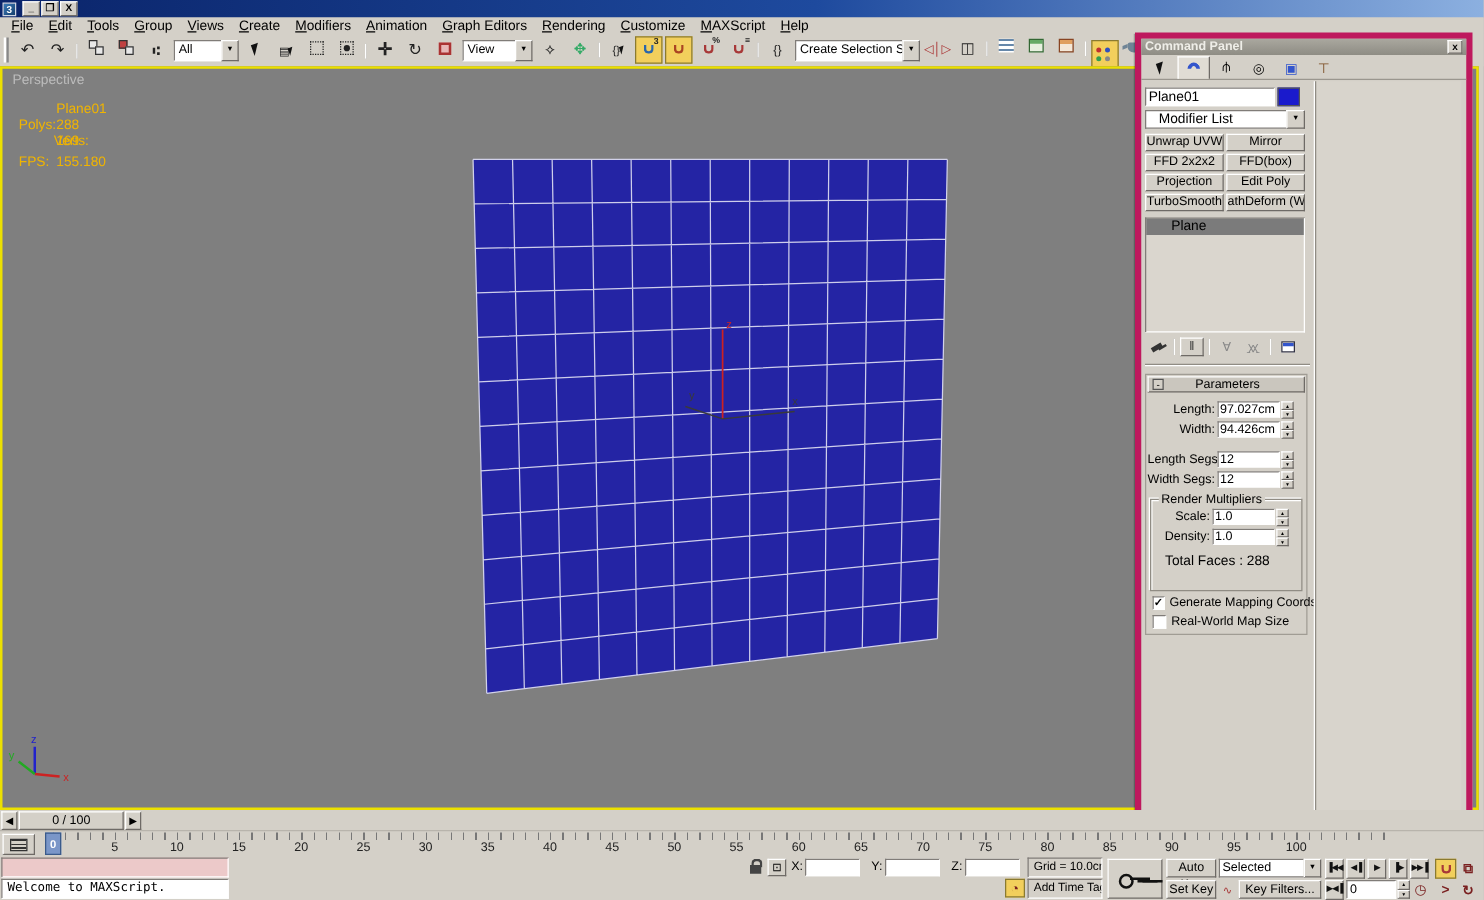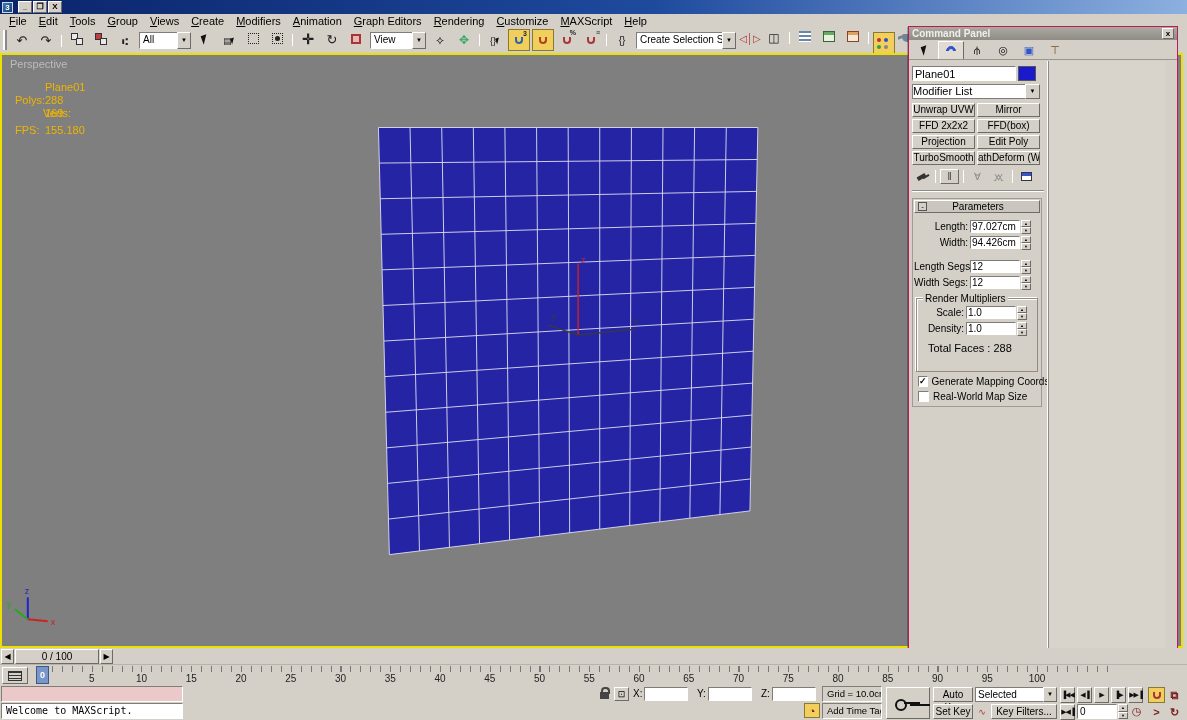--- a/index.html
+++ b/index.html
@@ -56,35 +56,35 @@
   .schem { display:inline-block; width:12px; height:11px; border:1px solid #884422; background:linear-gradient(to bottom,#e0a060 0 3px,#f4e8d8 3px); }
   .magbtn sup { position:absolute; top:0px; right:2px; font-size:7px; font-weight:bold; color:#222; }
 
   
   #viewport { position:absolute; left:0; top:53px; width:1183px; height:595px; background:#7f7f7f; border:2px solid #ece000; }
   #vp-label { position:absolute; left:8px; top:3px; color:#bcbcbc; font-size:11px; }
   .vp-stat { position:absolute; color:#f0b400; font-size:11px; }
   #plane-svg { position:absolute; left:0; top:0; width:100%; height:100%; pointer-events:none; }
 
   
-  #cmdpanel { position:absolute; left:908px; top:26px; width:270px; height:636px; background:#d4d0c8; border:1px solid #be185d; box-shadow:-1px 1px 0 rgba(0,0,0,.25); }
+  #cmdpanel { position:absolute; left:908px; top:26px; width:270px; height:636px; background:#d4d0c8; border:5px solid #be185d; box-shadow:-1px 1px 0 rgba(0,0,0,.25); }
   #cp-title { height:13px; background:linear-gradient(to bottom,#aaa89f,#8e8c84); display:flex; align-items:center; padding:0 3px; }
   #cp-title .cpt { flex:1; color:#efeee8; font-weight:bold; font-size:10px; }
   #cp-close { width:12px; height:11px; font-size:8px; line-height:9px; text-align:center; font-weight:bold; }
   #cp-tabs { height:20px; display:flex; align-items:flex-end; padding-left:3px; border-bottom:1px solid #9a968e; }
   .cp-tab { width:26px; height:18px; display:flex; align-items:center; justify-content:center; font-size:11px; position:relative; }
   .cp-tab.active { background:#e0dcd4; border-top:1px solid #fff; border-left:1px solid #fff; border-right:1px solid #6e6a66; border-bottom:none; }
   .modarc { display:inline-block; width:10px; height:10px; border:3px solid transparent; border-top:3px solid #3355cc; border-right:3px solid #3355cc; border-radius:50%; transform:rotate(-45deg); }
   #cp-left { position:absolute; left:3px; top:36px; width:132px; }
   #cp-right { position:absolute; left:138px; top:34px; width:118px; bottom:3px; background:#d8d4cc; border-left:1px solid #fff; box-shadow:inset 1px 0 0 #908c84; }
   .cp-row { display:flex; align-items:center; margin:3px 0; }
   #obj-name { width:104px; height:15px; font-size:11px; padding:0 2px; display:flex; align-items:center; }
   #obj-color { width:18px; height:15px; margin-left:2px; border:1px solid #555; }
   .combo { display:flex; height:15px; width:128px; }
-  .combo .cval { flex:1; background:#fff; border:1px solid #807c78; border-right:none; font-size:11px; padding:0 0; line-height:13px; white-space:nowrap; overflow:hidden; }
+  .combo .cval { flex:1; background:#fff; border:1px solid #807c78; border-right:none; font-size:11px; padding:0 10px; line-height:13px; white-space:nowrap; overflow:hidden; }
   .combo .carr { width:15px; background:#d4d0c8; border-top:1px solid #fff; border-left:1px solid #fff; border-right:1px solid #6e6a66; border-bottom:1px solid #6e6a66; font-size:6px; text-align:center; line-height:13px; }
   #mod-btns { display:grid; grid-template-columns:63px 63px; gap:2px; margin-top:4px; }
   .modbtn { height:14px; font-size:10px; text-align:center; line-height:12px; white-space:nowrap; overflow:hidden; }
   #stack-list { margin-top:5px; width:128px; height:92px; background:#dad6ce; border-top:1px solid #807c78; border-left:1px solid #807c78; border-right:1px solid #fff; border-bottom:1px solid #fff; }
   .stack-item { height:13px; background:#7b7b7b; color:#000; font-size:11px; padding-left:20px; line-height:13px; }
   #stack-tools { display:flex; align-items:center; margin-top:4px; gap:2px; }
   .stool { width:19px; height:15px; display:flex; align-items:center; justify-content:center; font-size:10px; color:#333; }
   .ssep { width:1px; height:13px; background:#8a8a8a; border-right:1px solid #fff; margin:0 2px; }
   #cp-divider { margin-top:6px; border-top:1px solid #908c84; border-bottom:1px solid #fff; }
   #rollout { margin-top:6px; width:130px; border:1px solid #a09c94; padding:1px 1px 4px 1px; background:#d4d0c8; }
@@ -304,20 +304,23 @@
       <div id="mod-btns">
           <div class="modbtn raised">Unwrap UVW</div>
           <div class="modbtn raised">Mirror</div>
           <div class="modbtn raised">FFD 2x2x2</div>
           <div class="modbtn raised">FFD(box)</div>
           <div class="modbtn raised">Projection</div>
           <div class="modbtn raised">Edit Poly</div>
           <div class="modbtn raised">TurboSmooth</div>
           <div class="modbtn raised">athDeform (WS</div>
         </div>
+      <div id="stack-list">
+          <div class="stack-item">Plane</div>
+        </div>
       <div id="stack-tools">
         <span class="stool">
             <span style="display:inline-block;width:9px;height:4px;background:#333;transform:rotate(-30deg);box-shadow:4px 2px 0 -1px #333;"></span>
           </span>
         <span class="ssep"></span>
         <span class="stool raised">‖</span>
         <span class="ssep"></span>
         <span class="stool" style="color:#888">∀</span>
         <span class="stool" style="color:#888">🝪</span>
         <span class="ssep"></span>

